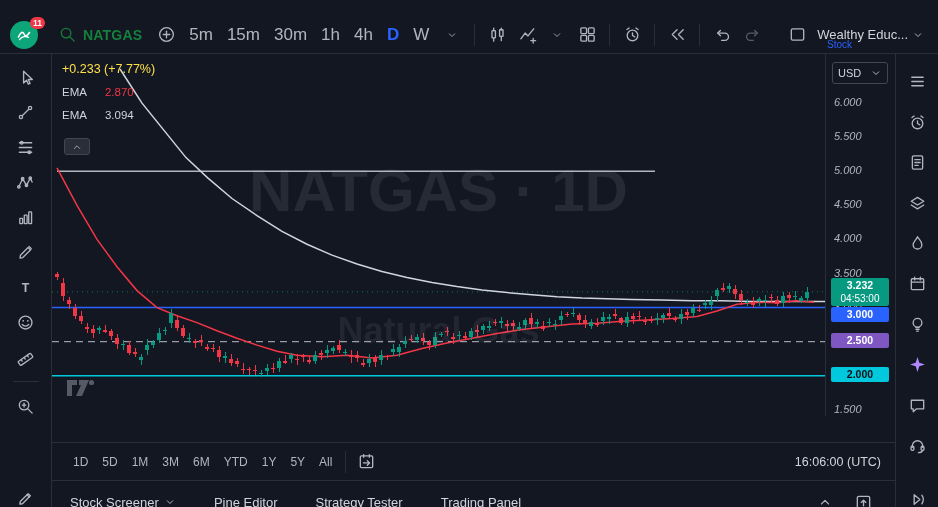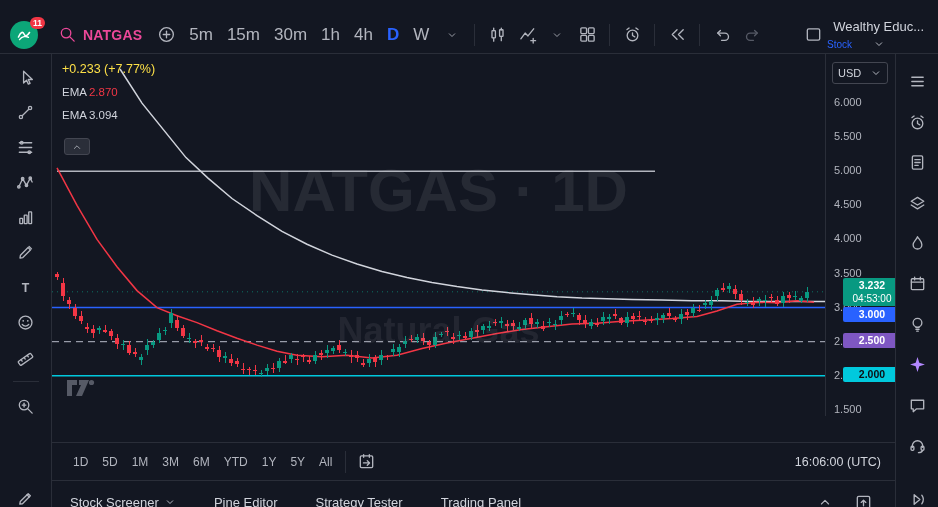--- a/index.html
+++ b/index.html
@@ -8,37 +8,37 @@
   .app { width:938px; height:507px; display:flex; flex-direction:column;margin-top:16px; }
 
   
   .topbar { height:38px; display:flex; align-items:center; padding:0 10px; gap:2px;
             border-bottom:1px solid #2a2e39; position:relative; flex:0 0 38px; background:#131722;}
   .logo-wrap { position:relative; width:30px; height:28px; margin-right:8px; cursor:pointer;}
   .logo-circle { width:28px; height:28px; border-radius:50%; background:#0ca678; display:flex; align-items:center; justify-content:center;}
   .logo-badge { position:absolute; top:-4px; right:-5px; background:#f23645; color:#fff;
                 font-size:8.5px; line-height:12px; min-width:14px; text-align:center;
                 border-radius:7px; padding:0 3px; font-weight:bold;}
-  .symbol-btn { display:flex; align-items:center; gap:6px; background:none; border:none; color:#ec4899;
+  .symbol-btn { display:flex; align-items:center; gap:6px; background:none; border:none; color:#15803d;
                 padding:4px 8px; border-radius:4px; cursor:pointer;}
   .symbol-text { font-size:14px; font-weight:bold; letter-spacing:.2px;}
   .iconbtn { background:none; border:none; color:#b2b5be; width:28px; height:28px; border-radius:4px;
              display:flex; align-items:center; justify-content:center; cursor:pointer; flex:0 0 auto;}
   .iconbtn.dim { color:#565a66; }
   .i20 { width:19px; height:19px; display:block; }
   .i16 { width:16px; height:16px; display:block; }
   .i12 { width:12px; height:12px; display:block; }
   .tf-group { display:flex; align-items:center; }
   .tf-btn { background:none; border:none; color:#b2b5be; font-size:17px; padding:0 7px; height:24px;
             border-radius:4px; cursor:pointer; font-family:inherit;}
   .tf-btn.active { color:#2962ff; font-weight:bold; }
   .vdiv { width:1px; height:22px; background:#2a2e39; margin:0 6px; flex:0 0 1px;}
   .spacer { flex:1; }
   .layout-name-btn { display:flex; align-items:center; gap:4px; background:none; border:none; color:#d1d4dc;
-                     font-size:13px; cursor:pointer; padding:2px 4px; font-family:inherit;flex-direction:column;}
+                     font-size:13px; cursor:pointer; padding:2px 4px; font-family:inherit;}
   .layout-name { max-width:96px; overflow:hidden; white-space:nowrap; text-overflow:ellipsis;}
   .save-text { position:absolute; top:23px; right:86px; color:#2962ff; font-size:10px; cursor:pointer;}
 
   
   .body { flex:1; display:flex; min-height:0; }
   .left-toolbar { width:52px; flex:0 0 52px; border-right:1px solid #2a2e39; display:flex;
                   flex-direction:column; align-items:center; padding-top:8px; gap:5px;}
   .tool-btn { width:34px; height:30px; background:none; border:none; color:#b2b5be; border-radius:4px;
               display:flex; align-items:center; justify-content:center; cursor:pointer;}
   .hdiv { width:26px; height:1px; background:#2a2e39; margin:4px 0; }
@@ -55,32 +55,32 @@
   .rt-bottom { margin-bottom:10px; }
 
   
   .chart-region { height:388px; flex:0 0 388px; position:relative; background:#131722; overflow:hidden;}
   #plot { position:absolute; left:0; top:0; width:773px; height:362px; cursor:crosshair;}
   .price-axis { position:absolute; left:773px; top:0; width:70px; height:362px;
                 border-left:1px solid #2a2e39; cursor:ns-resize;}
   .currency-box { position:absolute; top:8px; left:6px; width:56px; height:22px; border:1px solid #434651;
                   border-radius:3px; display:flex; align-items:center; justify-content:space-between;
                   padding:0 5px; font-size:11px; color:#d1d4dc; cursor:pointer; background:#131722;}
-  .tick { position:absolute; left:8px; font-size:11px; color:#b2b5be; }
-  .axis-badge { position:absolute; left:17px; width:58px; border-radius:2px; text-align:center;
+  .tick { position:absolute; left:8px; font-size:11px; color:#b2b5be;font-style:italic; }
+  .axis-badge { position:absolute; left:5px; width:58px; border-radius:2px; text-align:center;
                 font-size:10.5px; line-height:13px; padding:1px 0; font-weight:bold;}
   .badge-sub { font-weight:normal; font-size:10px; }
   .time-axis { position:absolute; left:0; top:362px; width:843px; height:26px;
                border-top:1px solid #2a2e39; cursor:ew-resize;}
   .time-label { position:absolute; top:6px; font-size:11px; color:#b2b5be; transform:translateX(-50%);}
   .axis-gear { position:absolute; right:24px; top:3px; color:#787b86; width:19px; height:19px; cursor:pointer;}
 
   .legend { position:absolute; left:10px; top:8px; z-index:5;}
   .legend-change { font-size:12.5px; margin-bottom:9px;}
-  .legend-row { display:flex; align-items:center; gap:2px; font-size:11.5px; height:14px; margin-bottom:9px; cursor:pointer;}
+  .legend-row { display:flex; align-items:center; gap:18px; font-size:11.5px; height:14px; margin-bottom:9px; cursor:pointer;}
   .leg-label { color:#d1d4dc; }
   .collapse-btn { position:absolute; left:12px; top:84px; width:26px; height:17px; background:#2a2e39;
                   border:1px solid #434651; border-radius:3px; color:#b2b5be; display:flex;
                   align-items:center; justify-content:center; cursor:pointer; z-index:5;}
   .watermark-1 { position:absolute; top:102px; left:0; width:773px; text-align:center; font-size:60px;
                  font-weight:bold; color:rgba(178,181,190,0.12); pointer-events:none; white-space:nowrap;}
   .watermark-2 { position:absolute; top:256px; left:0; width:773px; text-align:center; font-size:36px;
                  font-weight:bold; color:rgba(178,181,190,0.10); pointer-events:none; white-space:nowrap;}
   .tv-logo { position:absolute; left:14px; top:324px; width:30px; height:20px; color:#565a66; cursor:pointer; z-index:4;}
 

